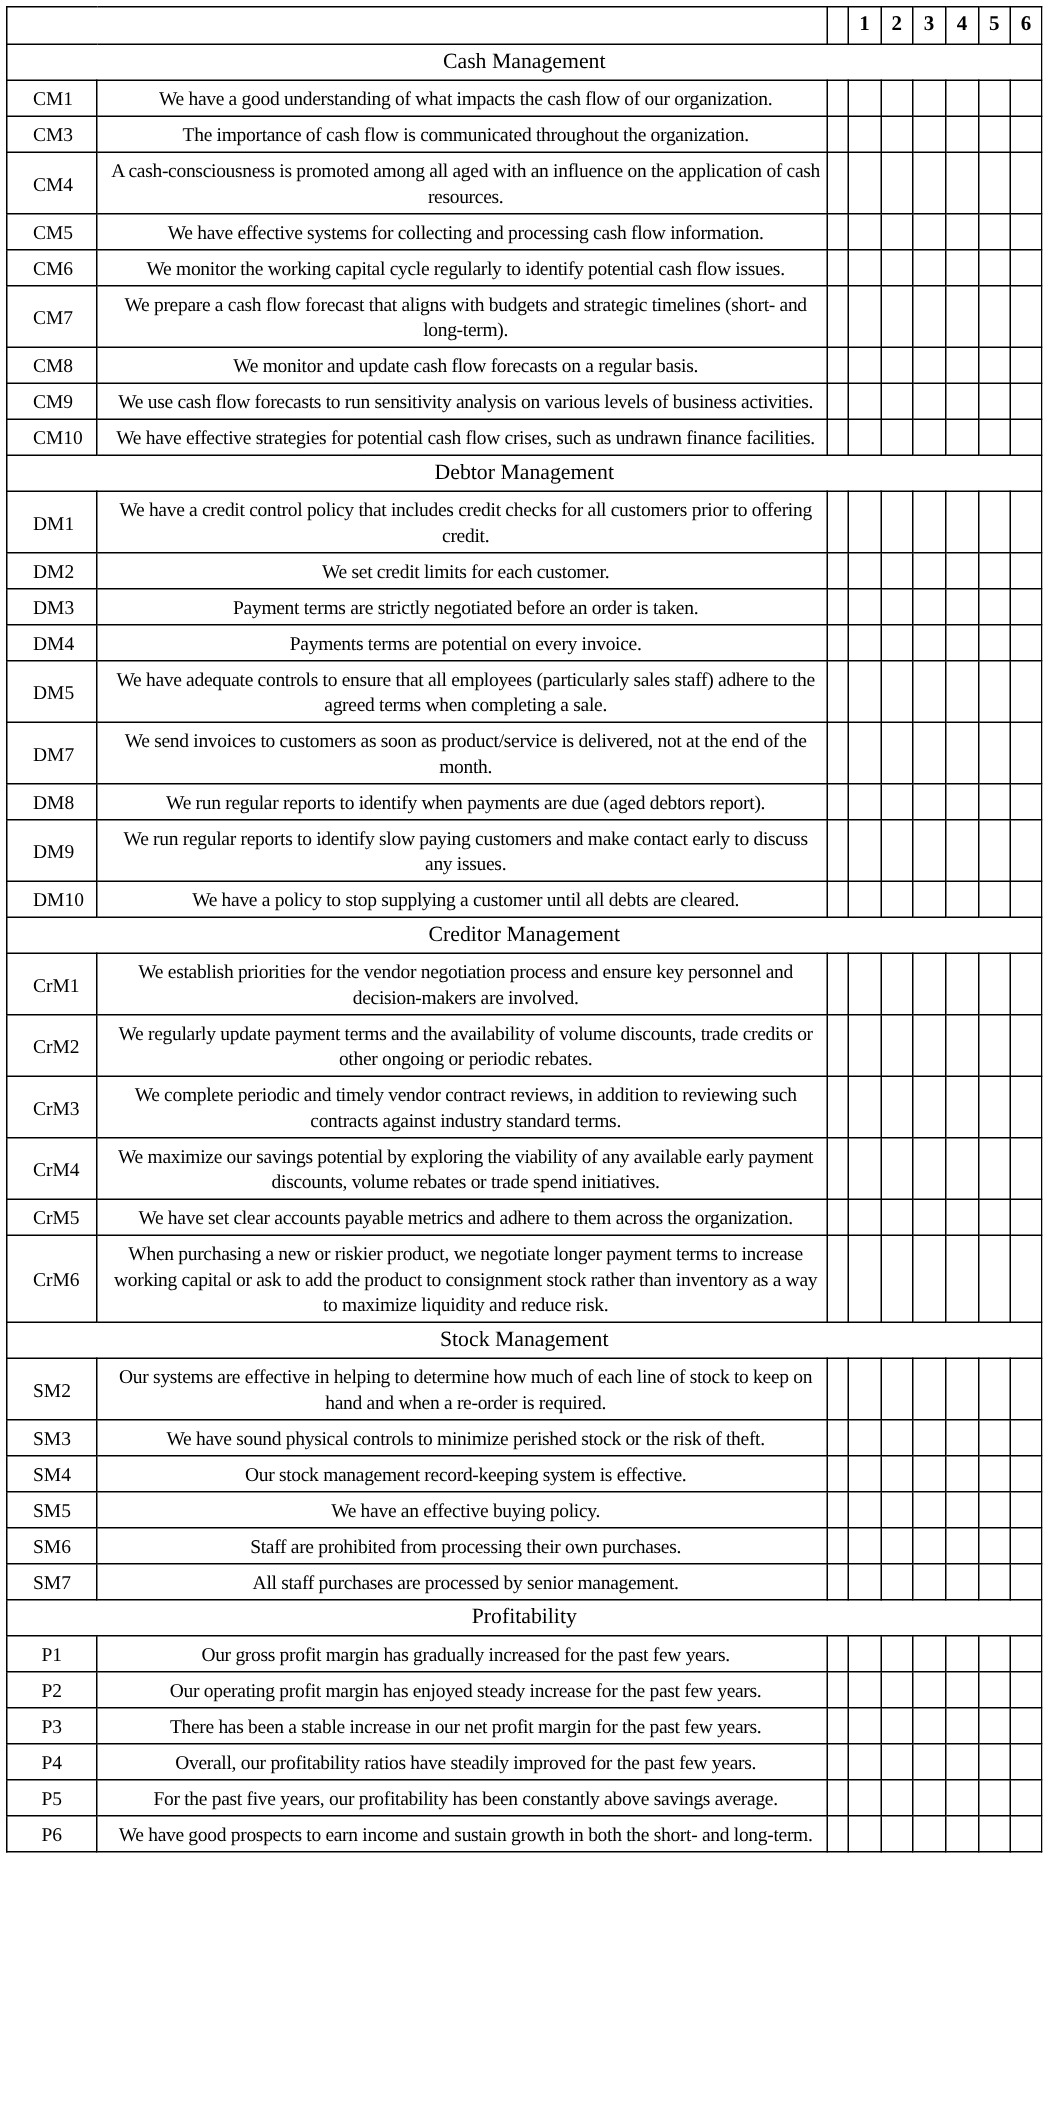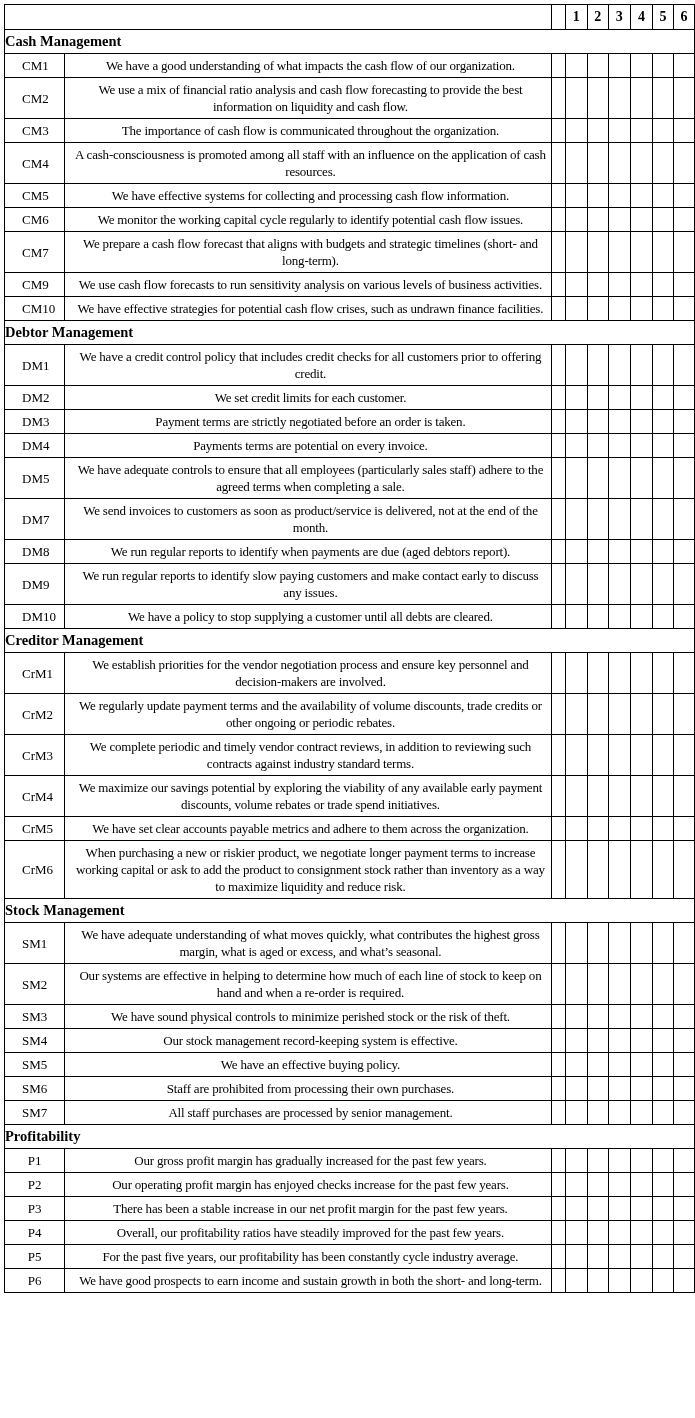--- a/index.html
+++ b/index.html
@@ -31,22 +31,22 @@
     font-weight: bold;
     text-align: center;
     line-height: 18px;
   }
 
   
   tr.section-row td {
     height: 19px;
     padding: 2px 0;
     font-size: 14.5px;
-    font-weight: bold;
-    text-align: left;
+    font-weight: normal;
+    text-align: center;
     line-height: 19px;
   }
 
   
   tr.item-row td { font-size: 13px; }
   td.code {
     text-align: center;
     padding: 3px 17px;
     line-height: 17px;
   }
@@ -95,44 +95,33 @@
         <td class="statement">We have a good understanding of what impacts the cash flow of our organization.</td>
         <td class="gap"></td>
         <td class="rate"></td>
         <td class="rate"></td>
         <td class="rate"></td>
         <td class="rate"></td>
         <td class="rate"></td>
         <td class="rate"></td>
       </tr>
       <tr class="item-row">
-        <td class="code">CM2</td>
-        <td class="statement">We use a mix of financial ratio analysis and cash flow forecasting to provide the best information on liquidity and cash flow.</td>
-        <td class="gap"></td>
-        <td class="rate"></td>
-        <td class="rate"></td>
-        <td class="rate"></td>
-        <td class="rate"></td>
-        <td class="rate"></td>
-        <td class="rate"></td>
-      </tr>
-      <tr class="item-row">
         <td class="code">CM3</td>
         <td class="statement">The importance of cash flow is communicated throughout the organization.</td>
         <td class="gap"></td>
         <td class="rate"></td>
         <td class="rate"></td>
         <td class="rate"></td>
         <td class="rate"></td>
         <td class="rate"></td>
         <td class="rate"></td>
       </tr>
       <tr class="item-row">
         <td class="code">CM4</td>
-        <td class="statement">A cash-consciousness is promoted among all staff with an influence on the application of cash resources.</td>
+        <td class="statement">A cash-consciousness is promoted among all aged with an influence on the application of cash resources.</td>
         <td class="gap"></td>
         <td class="rate"></td>
         <td class="rate"></td>
         <td class="rate"></td>
         <td class="rate"></td>
         <td class="rate"></td>
         <td class="rate"></td>
       </tr>
       <tr class="item-row">
         <td class="code">CM5</td>
@@ -161,20 +150,31 @@
         <td class="statement">We prepare a cash flow forecast that aligns with budgets and strategic timelines (short- and long-term).</td>
         <td class="gap"></td>
         <td class="rate"></td>
         <td class="rate"></td>
         <td class="rate"></td>
         <td class="rate"></td>
         <td class="rate"></td>
         <td class="rate"></td>
       </tr>
       <tr class="item-row">
+        <td class="code">CM8</td>
+        <td class="statement">We monitor and update cash flow forecasts on a regular basis.</td>
+        <td class="gap"></td>
+        <td class="rate"></td>
+        <td class="rate"></td>
+        <td class="rate"></td>
+        <td class="rate"></td>
+        <td class="rate"></td>
+        <td class="rate"></td>
+      </tr>
+      <tr class="item-row">
         <td class="code">CM9</td>
         <td class="statement">We use cash flow forecasts to run sensitivity analysis on various levels of business activities.</td>
         <td class="gap"></td>
         <td class="rate"></td>
         <td class="rate"></td>
         <td class="rate"></td>
         <td class="rate"></td>
         <td class="rate"></td>
         <td class="rate"></td>
       </tr>
@@ -357,31 +357,20 @@
         <td class="rate"></td>
         <td class="rate"></td>
         <td class="rate"></td>
         <td class="rate"></td>
         <td class="rate"></td>
       </tr>
       <tr class="section-row">
         <td colspan="9">Stock Management</td>
       </tr>
       <tr class="item-row">
-        <td class="code">SM1</td>
-        <td class="statement">We have adequate understanding of what moves quickly, what contributes the highest gross margin, what is aged or excess, and what’s seasonal.</td>
-        <td class="gap"></td>
-        <td class="rate"></td>
-        <td class="rate"></td>
-        <td class="rate"></td>
-        <td class="rate"></td>
-        <td class="rate"></td>
-        <td class="rate"></td>
-      </tr>
-      <tr class="item-row">
         <td class="code">SM2</td>
         <td class="statement">Our systems are effective in helping to determine how much of each line of stock to keep on hand and when a re-order is required.</td>
         <td class="gap"></td>
         <td class="rate"></td>
         <td class="rate"></td>
         <td class="rate"></td>
         <td class="rate"></td>
         <td class="rate"></td>
         <td class="rate"></td>
       </tr>
@@ -449,21 +438,21 @@
         <td class="gap"></td>
         <td class="rate"></td>
         <td class="rate"></td>
         <td class="rate"></td>
         <td class="rate"></td>
         <td class="rate"></td>
         <td class="rate"></td>
       </tr>
       <tr class="item-row">
         <td class="code">P2</td>
-        <td class="statement">Our operating profit margin has enjoyed checks increase for the past few years.</td>
+        <td class="statement">Our operating profit margin has enjoyed steady increase for the past few years.</td>
         <td class="gap"></td>
         <td class="rate"></td>
         <td class="rate"></td>
         <td class="rate"></td>
         <td class="rate"></td>
         <td class="rate"></td>
         <td class="rate"></td>
       </tr>
       <tr class="item-row">
         <td class="code">P3</td>
@@ -482,21 +471,21 @@
         <td class="gap"></td>
         <td class="rate"></td>
         <td class="rate"></td>
         <td class="rate"></td>
         <td class="rate"></td>
         <td class="rate"></td>
         <td class="rate"></td>
       </tr>
       <tr class="item-row">
         <td class="code">P5</td>
-        <td class="statement">For the past five years, our profitability has been constantly cycle industry average.</td>
+        <td class="statement">For the past five years, our profitability has been constantly above savings average.</td>
         <td class="gap"></td>
         <td class="rate"></td>
         <td class="rate"></td>
         <td class="rate"></td>
         <td class="rate"></td>
         <td class="rate"></td>
         <td class="rate"></td>
       </tr>
       <tr class="item-row">
         <td class="code">P6</td>

